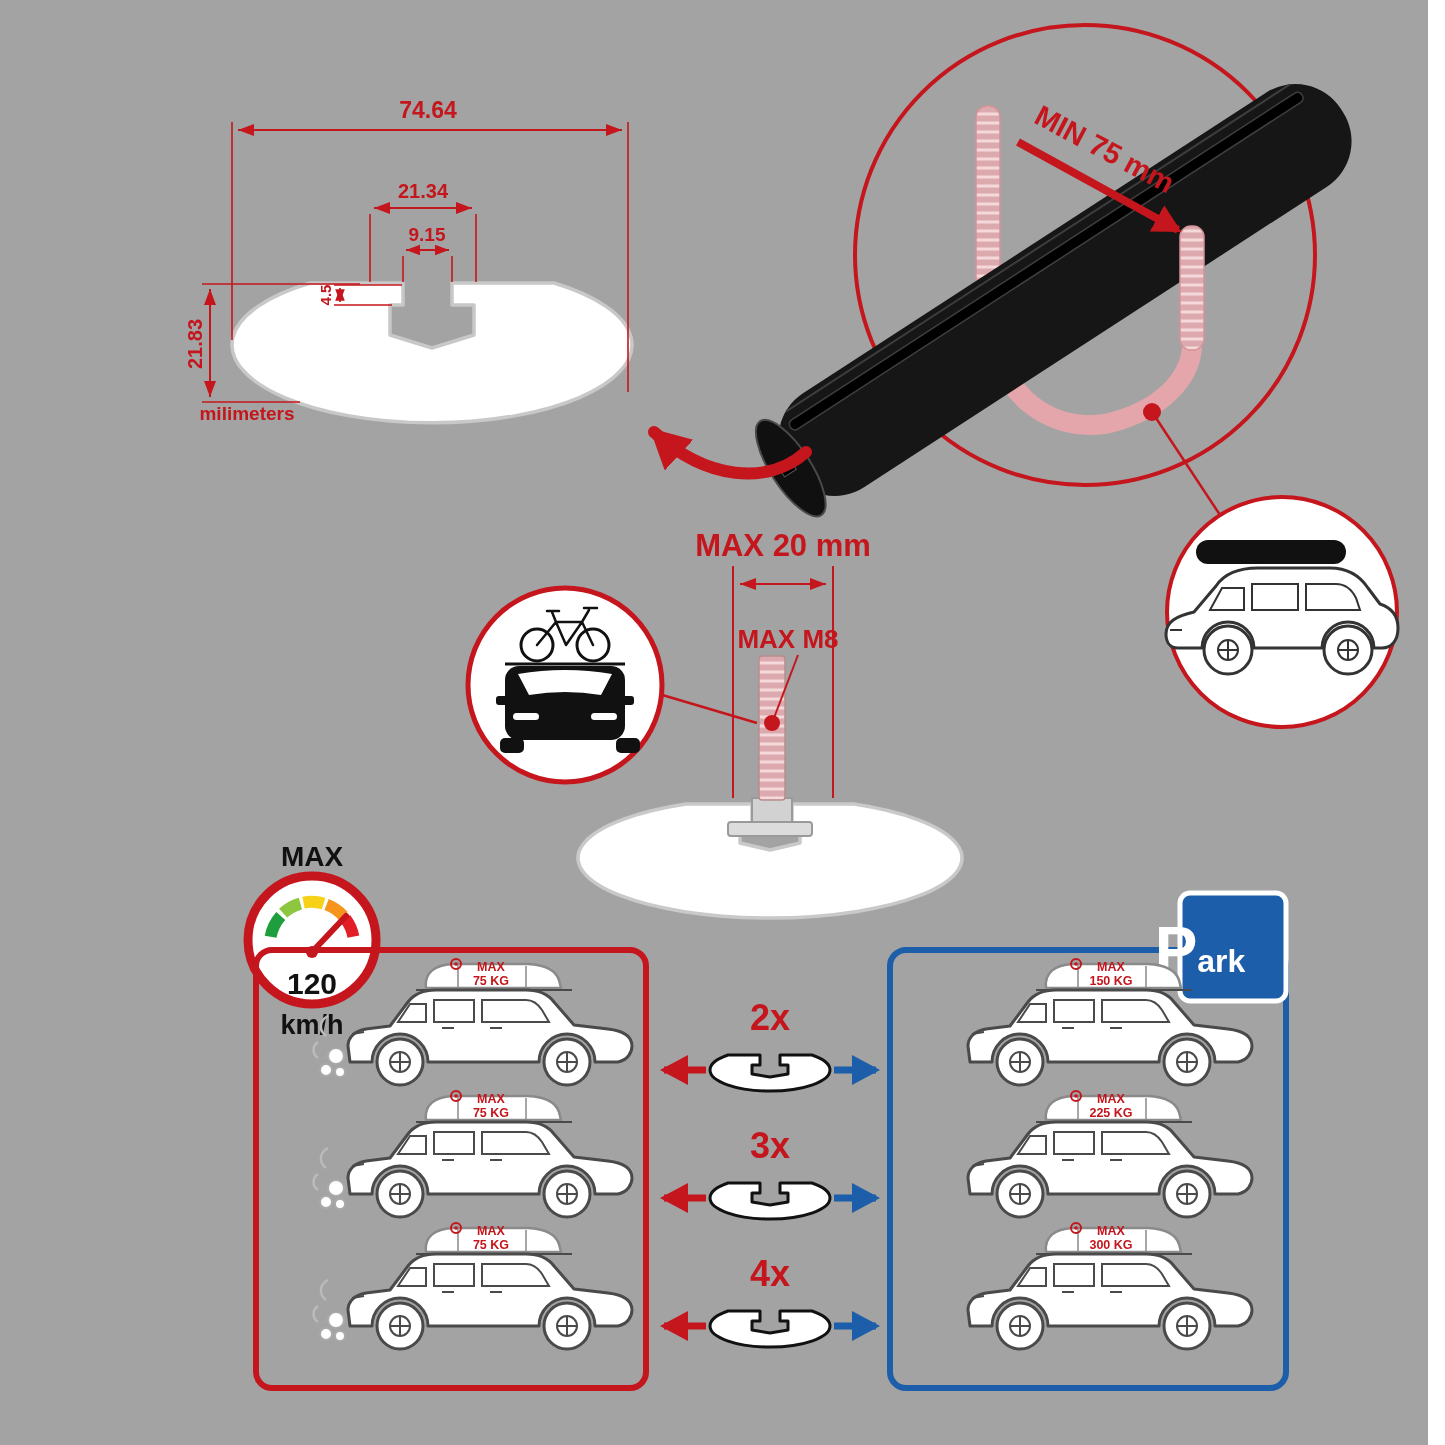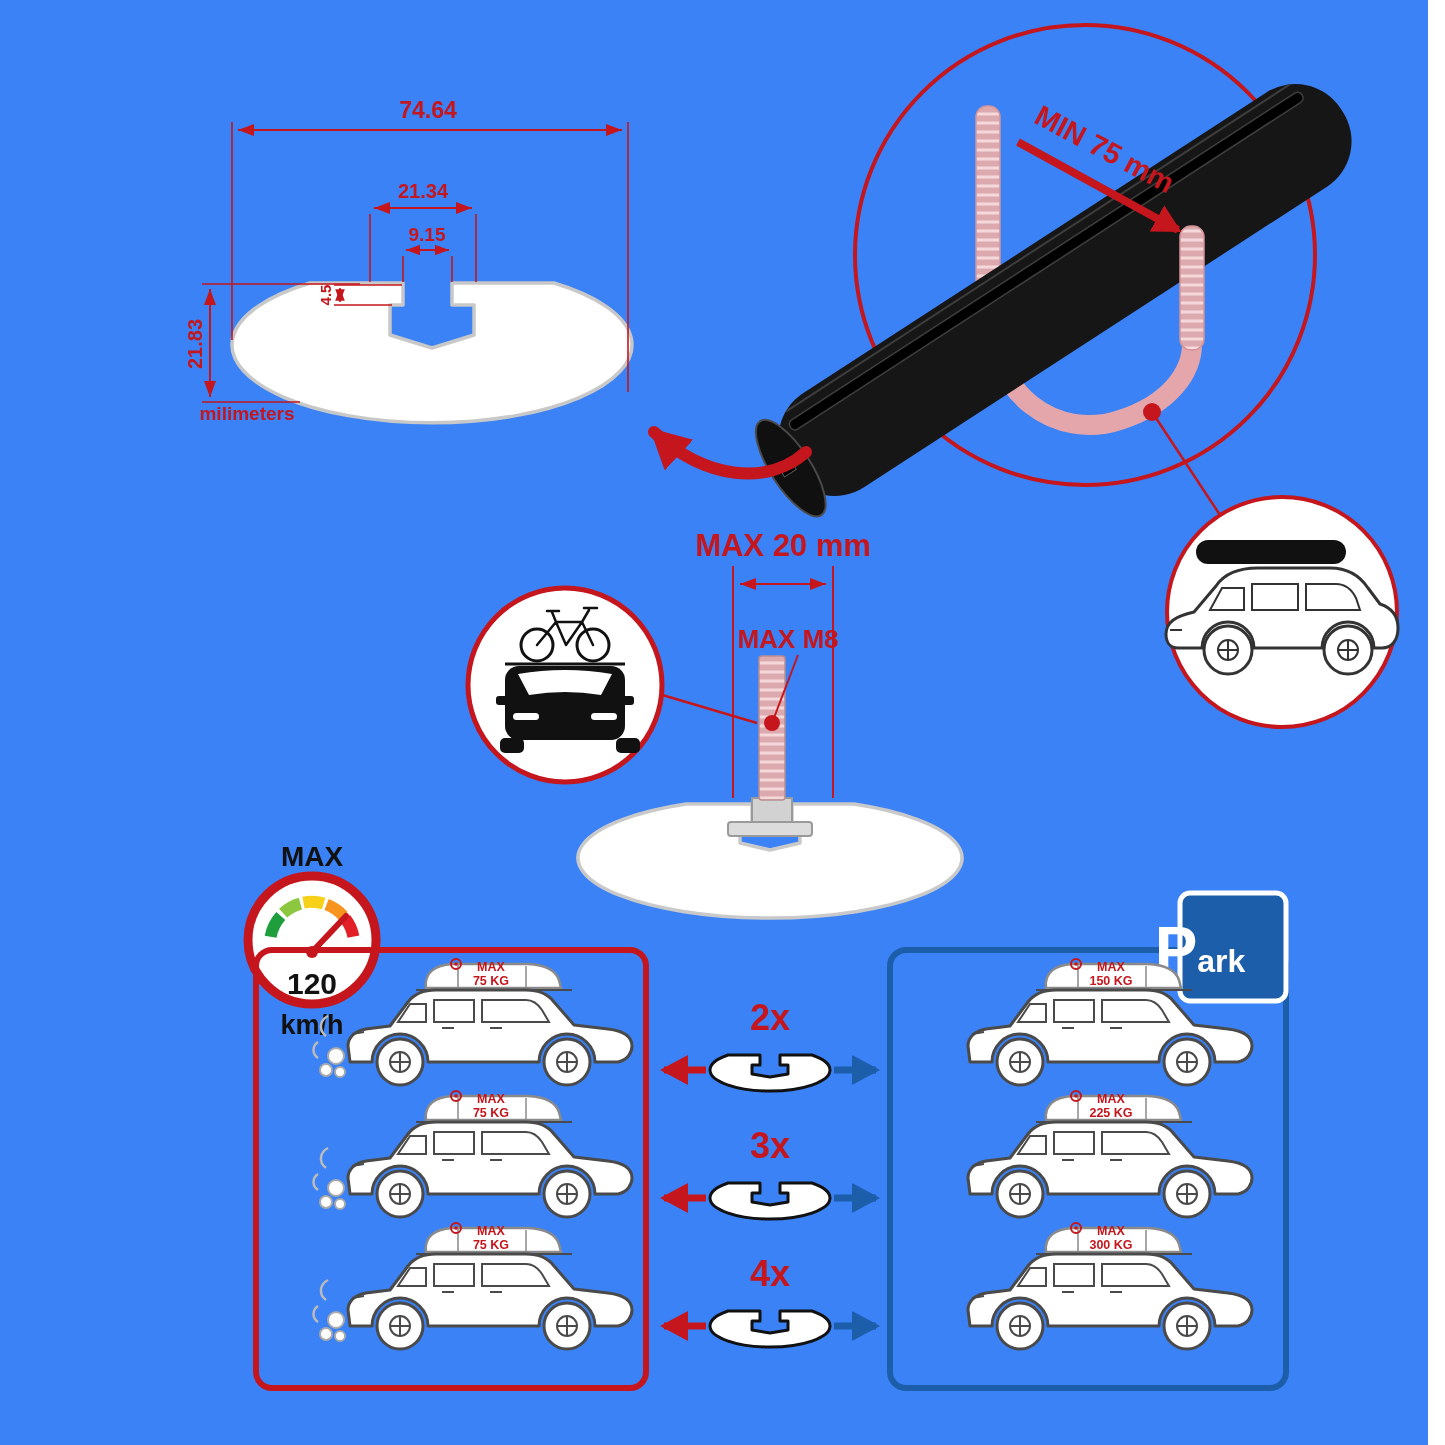--- a/index.html
+++ b/index.html
@@ -1,16 +1,16 @@
 <!DOCTYPE html>
 <html><head>
 <meta charset="utf-8">
 <style>
   html,body{margin:0;padding:0;background:#ffffff;}
-  .canvas{position:relative;width:1428px;height:1445px;background:#3b82f6;overflow:hidden;
+  .canvas{position:relative;width:1428px;height:1445px;background:#a3a3a3;overflow:hidden;
           font-family:"Liberation Sans", sans-serif;}
   svg{display:block;}
   text{font-family:"Liberation Sans", sans-serif;text-anchor:middle;}
   .dim{fill:#c4161c;font-weight:bold;}
   .blk{fill:#111111;font-weight:bold;}
   .bagtxt{fill:#c4161c;font-weight:bold;font-size:12.5px;}
   .mult{fill:#c4161c;font-weight:bold;font-size:36px;}
   .parkp{fill:#ffffff;font-weight:bold;}
 </style>
 </head>

